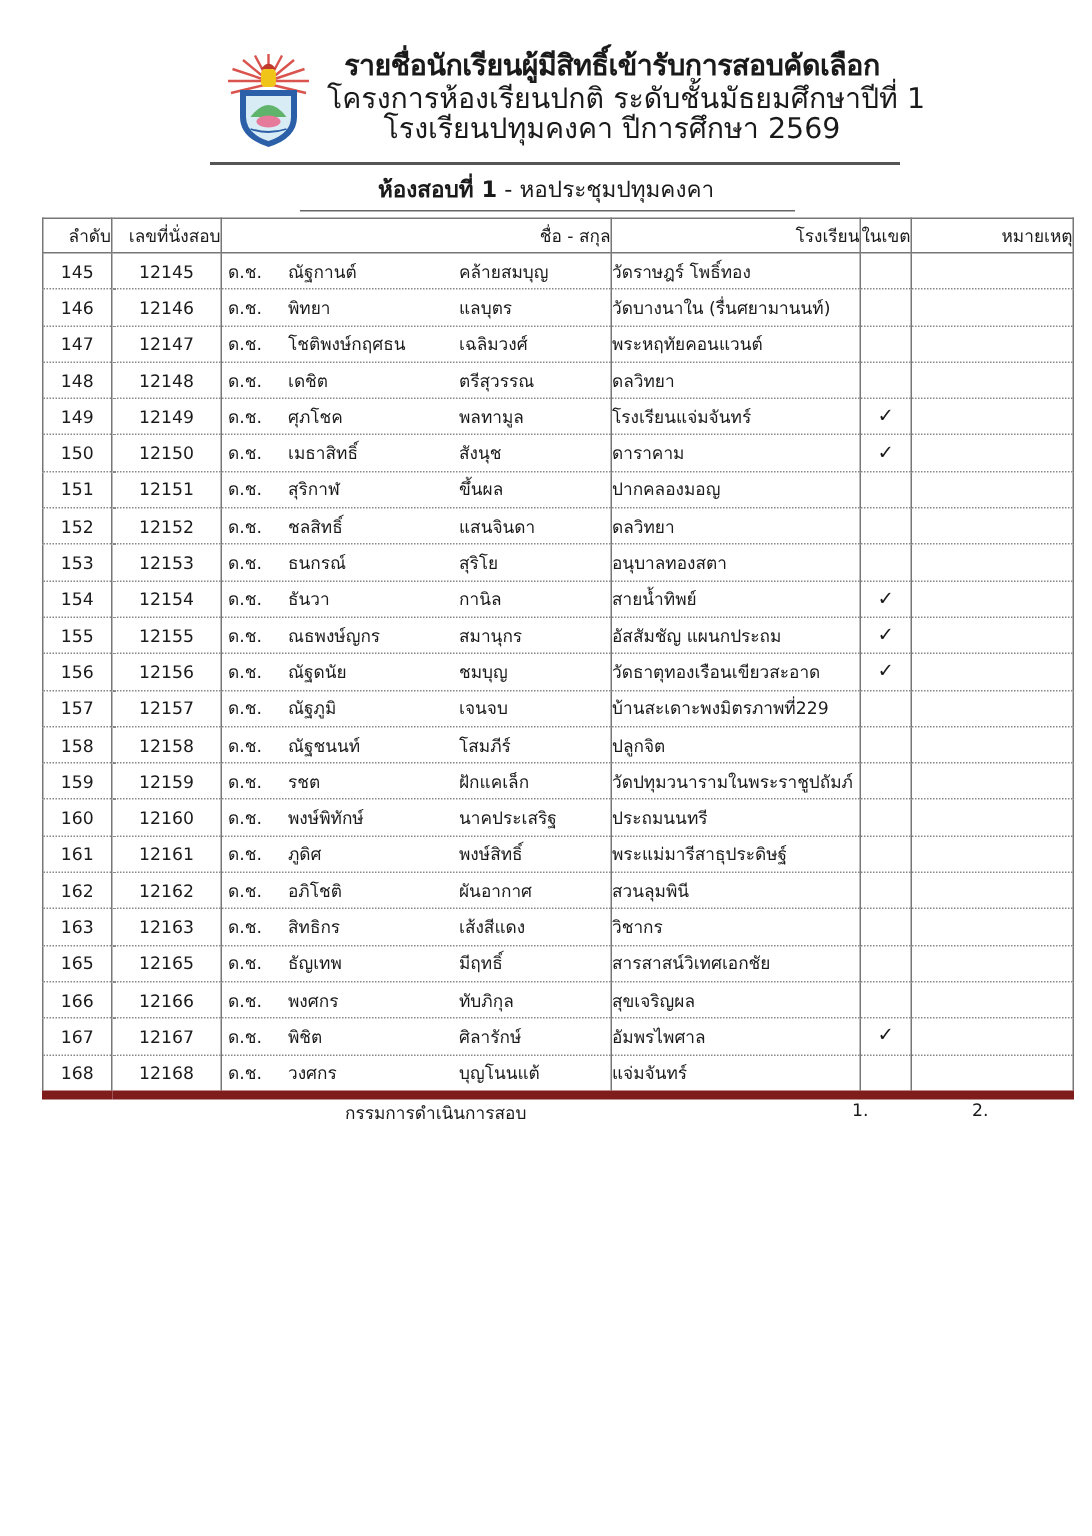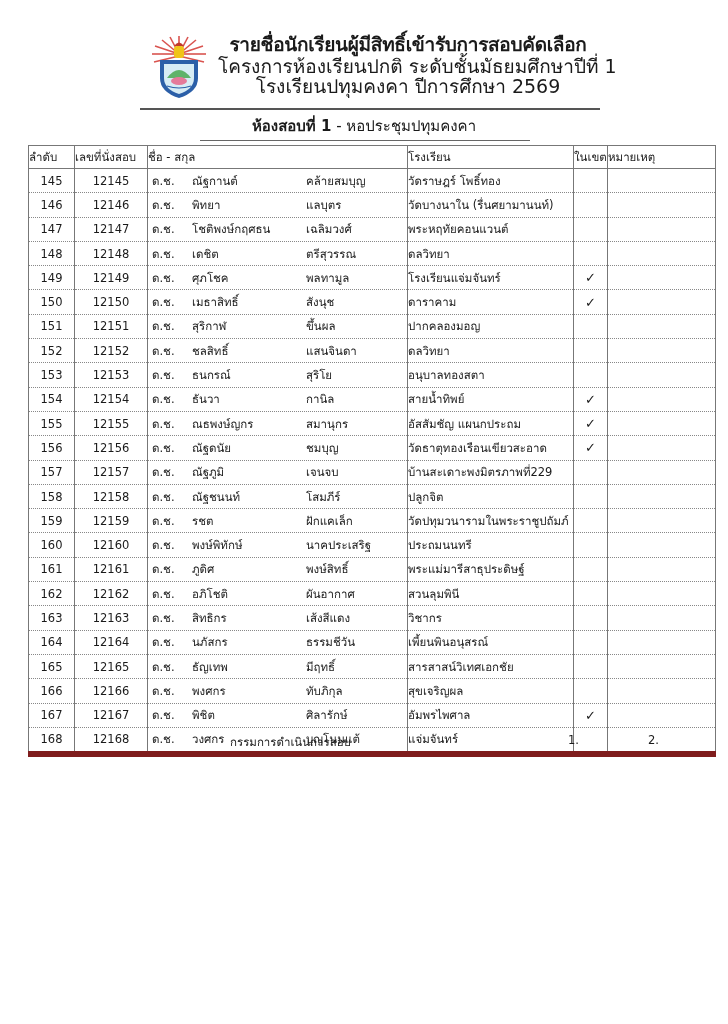--- a/index.html
+++ b/index.html
@@ -19,21 +19,21 @@
 
   table.roster {
     position:absolute; left:28px; top:145px; width:687px;
     border-collapse:collapse; table-layout:fixed; font-size:11.5px;
   }
   table.roster th, table.roster td {
     border-left:1px solid #777; border-right:1px solid #777;
     border-bottom:1px dotted #888; height:23.3px; padding:0; white-space:nowrap; overflow:hidden;
   }
   table.roster th {
-    font-weight:normal; height:22px; border-top:1px solid #777; border-bottom:1px solid #777; text-align:left;margin-left:20px;
+    font-weight:normal; height:22px; border-top:1px solid #777; border-bottom:1px solid #777; text-align:right;margin-left:20px;
   }
   table.roster tr:last-child td { border-bottom:6px solid #7f1d1d; }
   td.c { text-align:center; }
   td.name { border-right:1px solid #777; }
   .prefix { display:inline-block; width:40px; padding-left:4px; }
   .first { display:inline-block; width:114px; }
   .last { display:inline-block; }
   td.school { padding-left:5px; }
   .check { font-size:13px; }
 
@@ -247,28 +247,20 @@
       </tr>
       <tr>
         <td class="c">163</td>
         <td class="c">12163</td>
         <td class="name"><span class="prefix">ด.ช.</span><span class="first">สิทธิกร</span><span class="last">เส้งสีแดง</span></td>
         <td class="school">วิชากร</td>
         <td class="c check"></td>
         <td></td>
       </tr>
       <tr>
-        <td class="c">164</td>
-        <td class="c">12164</td>
-        <td class="name"><span class="prefix">ด.ช.</span><span class="first">นภัสกร</span><span class="last">ธรรมชีวัน</span></td>
-        <td class="school">เพี้ยนพินอนุสรณ์</td>
-        <td class="c check"></td>
-        <td></td>
-      </tr>
-      <tr>
         <td class="c">165</td>
         <td class="c">12165</td>
         <td class="name"><span class="prefix">ด.ช.</span><span class="first">ธัญเทพ</span><span class="last">มีฤทธิ์</span></td>
         <td class="school">สารสาสน์วิเทศเอกชัย</td>
         <td class="c check"></td>
         <td></td>
       </tr>
       <tr>
         <td class="c">166</td>
         <td class="c">12166</td>

